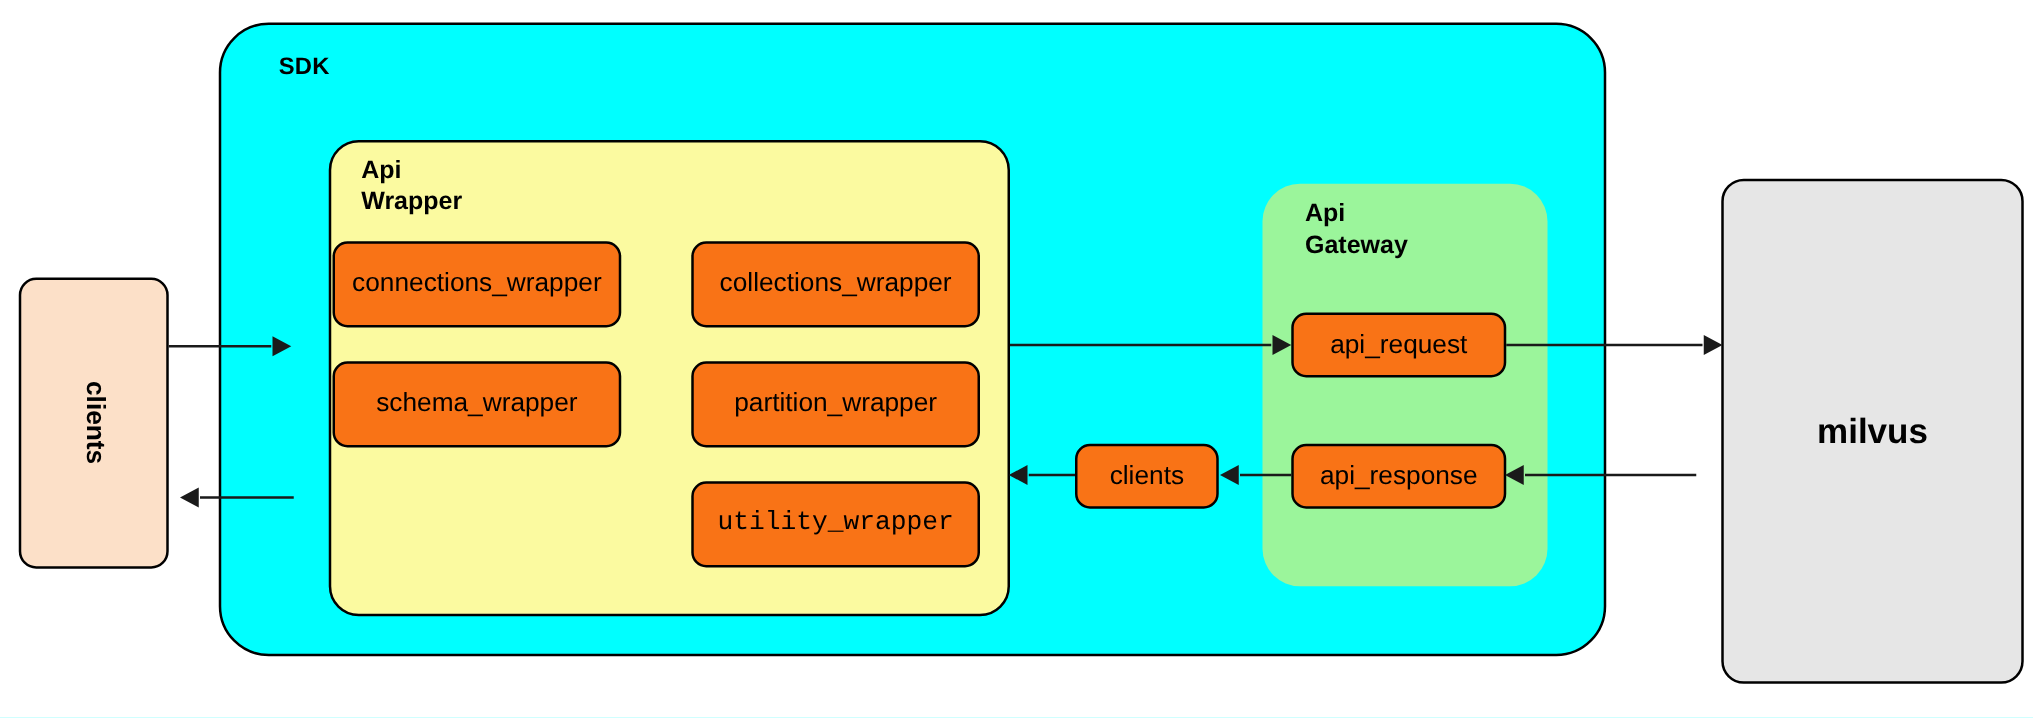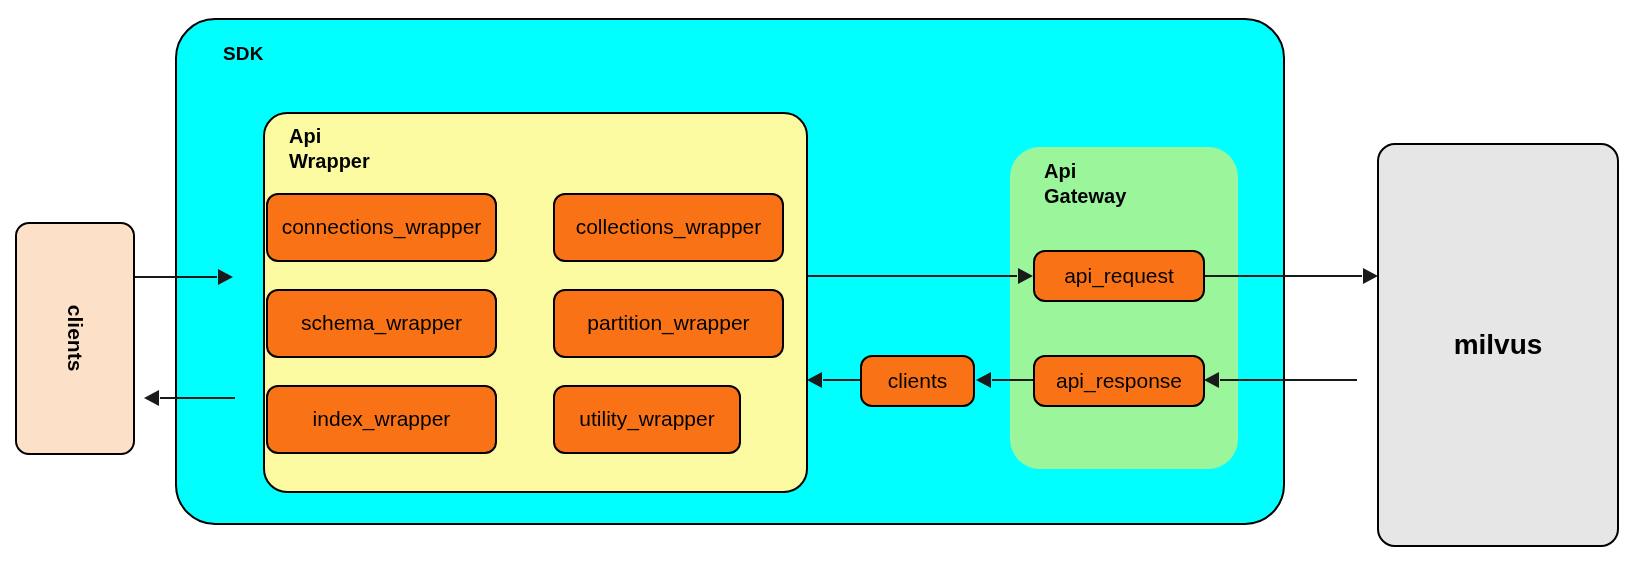--- a/index.html
+++ b/index.html
@@ -162,24 +162,21 @@
   </div>
   <div class="node leaf-box" style="left:553px; top:193px; width:231px; height:69px;align-items:center;">
     <span>collections_wrapper</span>
   </div>
   <div class="node leaf-box" style="left:266px; top:289px; width:231px; height:69px;align-items:center;">
     <span>schema_wrapper</span>
   </div>
   <div class="node leaf-box" style="left:553px; top:289px; width:231px; height:69px;">
     <span>partition_wrapper</span>
   </div>
-  <div class="node leaf-box" style="left:266px; top:385px; width:231px; height:69px;">
-    <span>index_wrapper</span>
-  </div>
-  <div class="node leaf-box" style="left:553px; top:385px; width:188px; height:69px;">
+  <div class="node leaf-box" style="left:553px; top:385px; width:231px; height:69px;font-family:Liberation Mono, monospace;">
     <span>utility_wrapper</span>
   </div>
 
   <div class="node leaf-box" style="left:860px; top:355px; width:115px; height:52px;">
     <span>clients</span>
   </div>
 
   <div class="node gateway-box" style="left:1010px; top:147px; width:228px; height:322px;">
     <span class="gateway-label">Api
 Gateway</span>

